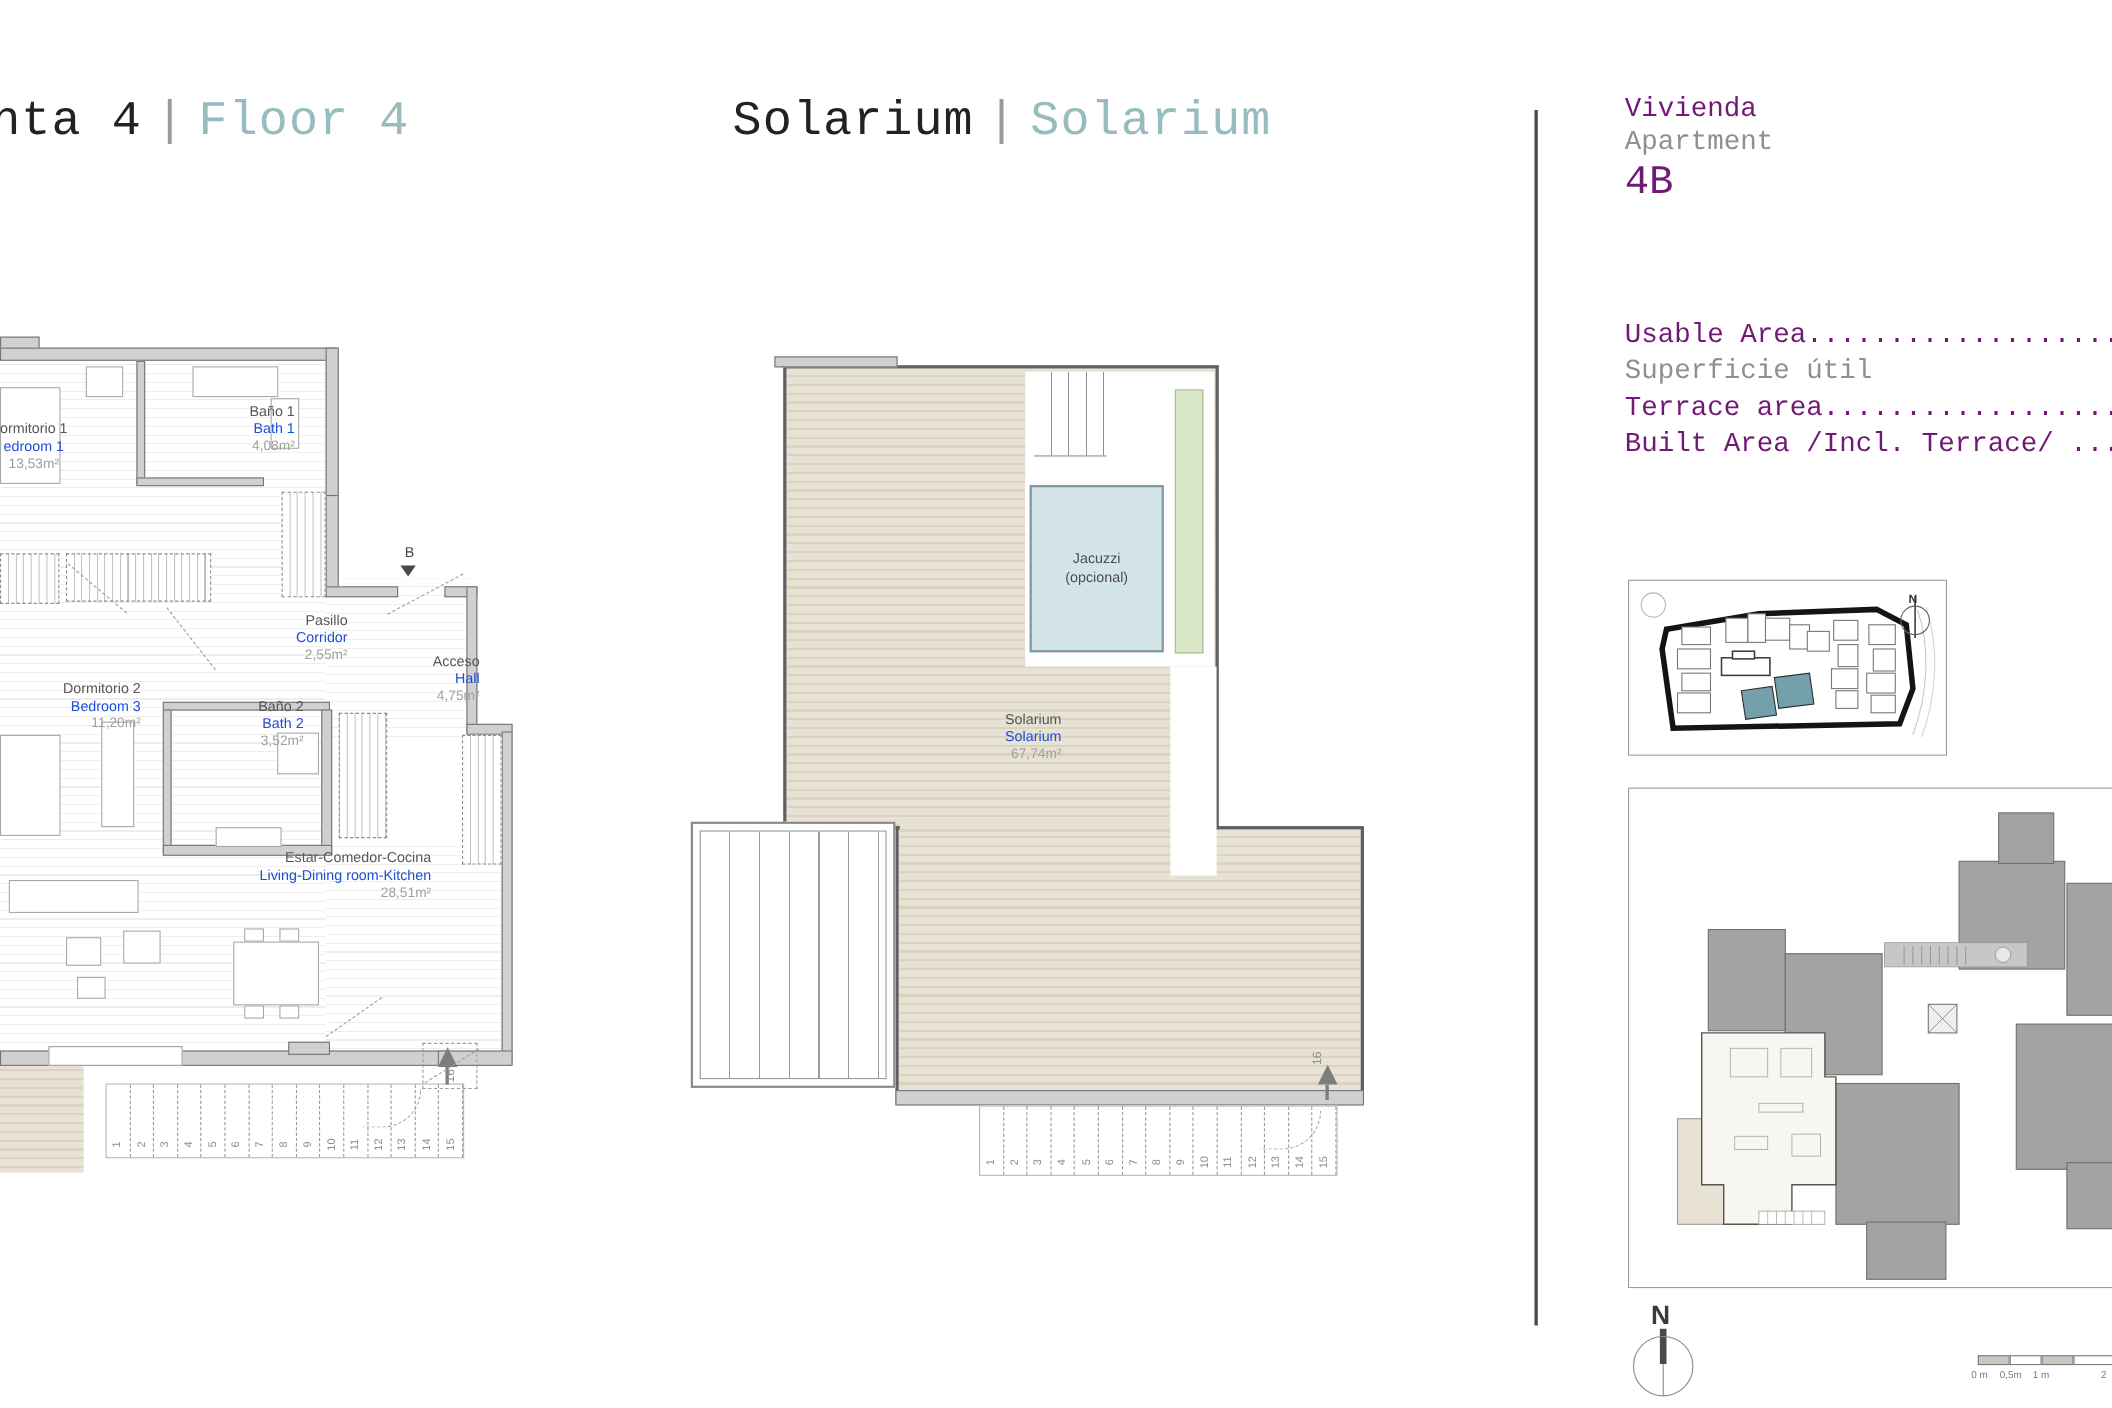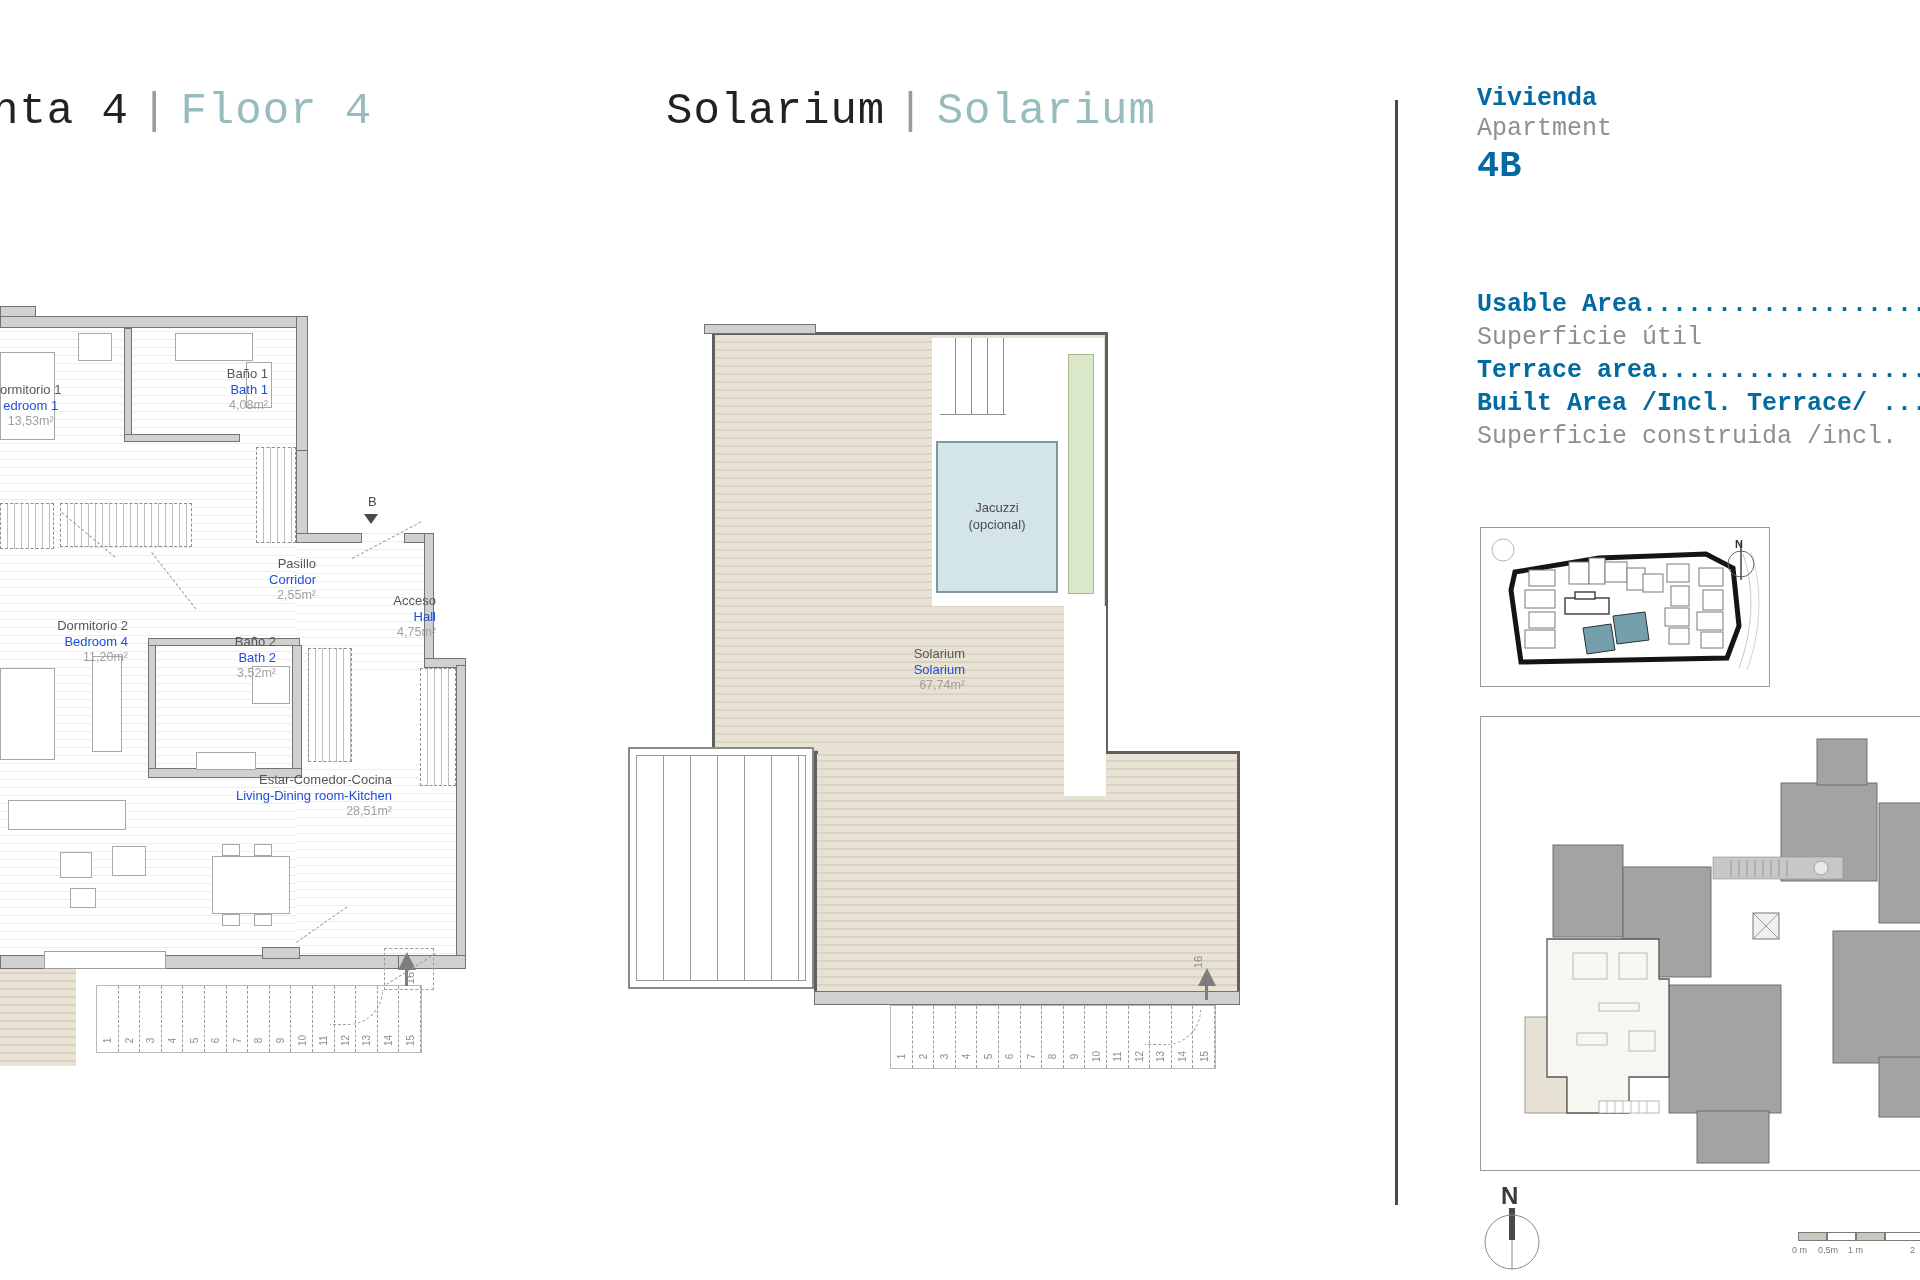--- a/index.html
+++ b/index.html
@@ -24,21 +24,21 @@
   .tread{flex:1;border-right:1px dashed #9b9b9b;position:relative}
   .tnum{position:absolute;bottom:6px;left:50%;transform:translateX(-50%) rotate(-90deg);font-size:10px;color:#8d8d8d}
   .tri-up{position:absolute;width:0;height:0;border-left:9px solid transparent;border-right:9px solid transparent;border-bottom:18px solid #7d7d7d}
   .tri-down{position:absolute;width:0;height:0;border-left:7px solid transparent;border-right:7px solid transparent;border-top:10px solid #4a4a4a}
   .arc{position:absolute;border-right:1px dashed #9d9d9d;border-bottom:1px dashed #9d9d9d;border-bottom-right-radius:46px}
   .jacuzzi{position:absolute;background:#d3e5e8;border:2px solid #7e98a0;box-sizing:border-box;display:flex;align-items:center;justify-content:center;text-align:center;font-size:13px;color:#4c4c4c;line-height:1.3}
   .planter{position:absolute;background:#dbe7c9;border:1px solid #a9b98e;box-sizing:border-box}
   .pergola{position:absolute;background:#fff;border:2px solid #8a8a8a;box-sizing:border-box}
   .pergola .inner{position:absolute;left:6px;top:6px;right:6px;bottom:6px;border:1px solid #9a9a9a;background:repeating-linear-gradient(90deg,#fff 0 26px,#9a9a9a 26px 27px)}
   .divider{position:absolute;background:#4a4a4a}
-  .p-b{font-family:"Liberation Mono","DejaVu Sans Mono",monospace;font-weight:bold;font-size:25px;line-height:33px;color:#0369a1;white-space:nowrap}
+  .p-b{font-family:"Liberation Mono","DejaVu Sans Mono",monospace;font-weight:normal;font-size:25px;line-height:33px;color:#701a75;white-space:nowrap}
   .p-g{font-family:"Liberation Mono","DejaVu Sans Mono",monospace;font-size:25px;line-height:33px;color:#8f8f8f;white-space:nowrap}
   .panelbox{position:absolute;border:1px solid #9b9b9b;background:#fff;box-sizing:border-box}
   .sixteen{position:absolute;font-size:11px;color:#8d8d8d;transform:rotate(-90deg)}
   .seg{position:absolute;height:9px;border:1px solid #7a7a7a;box-sizing:border-box}
   .slabel{position:absolute;font-size:9px;color:#7a7a7a;white-space:nowrap}
   .bmark{position:absolute;font-size:13px;color:#4a4a4a}
 </style>
 </head>
 <body>
 
@@ -124,21 +124,21 @@
     <div class="en">Corridor</div>
     <div class="ar">2,55m²</div>
   </div>
   <div class="rl" style="left:330px;top:293px;width:106px">
     <div>Acceso</div>
     <div class="en">Hall</div>
     <div class="ar">4,75m²</div>
   </div>
   <div class="rl" style="left:4px;top:318px;width:124px">
     <div>Dormitorio 2</div>
-    <div class="en">Bedroom 4</div>
+    <div class="en">Bedroom 3</div>
     <div class="ar">11,20m²</div>
   </div>
   <div class="rl" style="left:166px;top:334px;width:110px">
     <div>Baño 2</div>
     <div class="en">Bath 2</div>
     <div class="ar">3,52m²</div>
   </div>
   <div class="rl" style="left:212px;top:472px;width:180px">
     <div>Estar-Comedor-Cocina</div>
     <div class="en">Living-Dining room-Kitchen</div>
@@ -290,21 +290,20 @@
   <div class="p-b" style="line-height:30px">Vivienda</div>
   <div class="p-g" style="line-height:30px">Apartment</div>
   <div class="p-b" style="font-size:37px;line-height:44px">4B</div>
 </div>
 
 <div class="abs" style="left:1477px;top:288px;width:443px;overflow:hidden">
   <div class="p-b">Usable Area.............................</div>
   <div class="p-g">Superficie útil</div>
   <div class="p-b">Terrace area............................</div>
   <div class="p-b">Built Area /Incl. Terrace/ .............</div>
-  <div class="p-g">Superficie construida /incl. </div>
 </div>
 
 <div class="panelbox" style="left:1480px;top:527px;width:290px;height:160px">
   <svg width="288" height="158" viewBox="0 0 288 158">
     <circle cx="22" cy="22" r="11" fill="none" stroke="#b5b5b5" stroke-width="1"></circle>
     <path d="M262,26 C274,60 272,102 258,140" fill="none" stroke="#c6c6c6" stroke-width="1"></path>
     <path d="M270,24 C282,60 280,104 266,142" fill="none" stroke="#d4d4d4" stroke-width="1"></path>
     <path d="M34,44 L118,30 L225,26 L252,40 L258,98 L246,130 L40,134 L30,62 Z" fill="#fff" stroke="#141414" stroke-width="5" stroke-linejoin="miter"></path>
     <g fill="#ffffff" stroke="#787878" stroke-width="1">
       <rect x="48" y="42" width="26" height="16"></rect>

